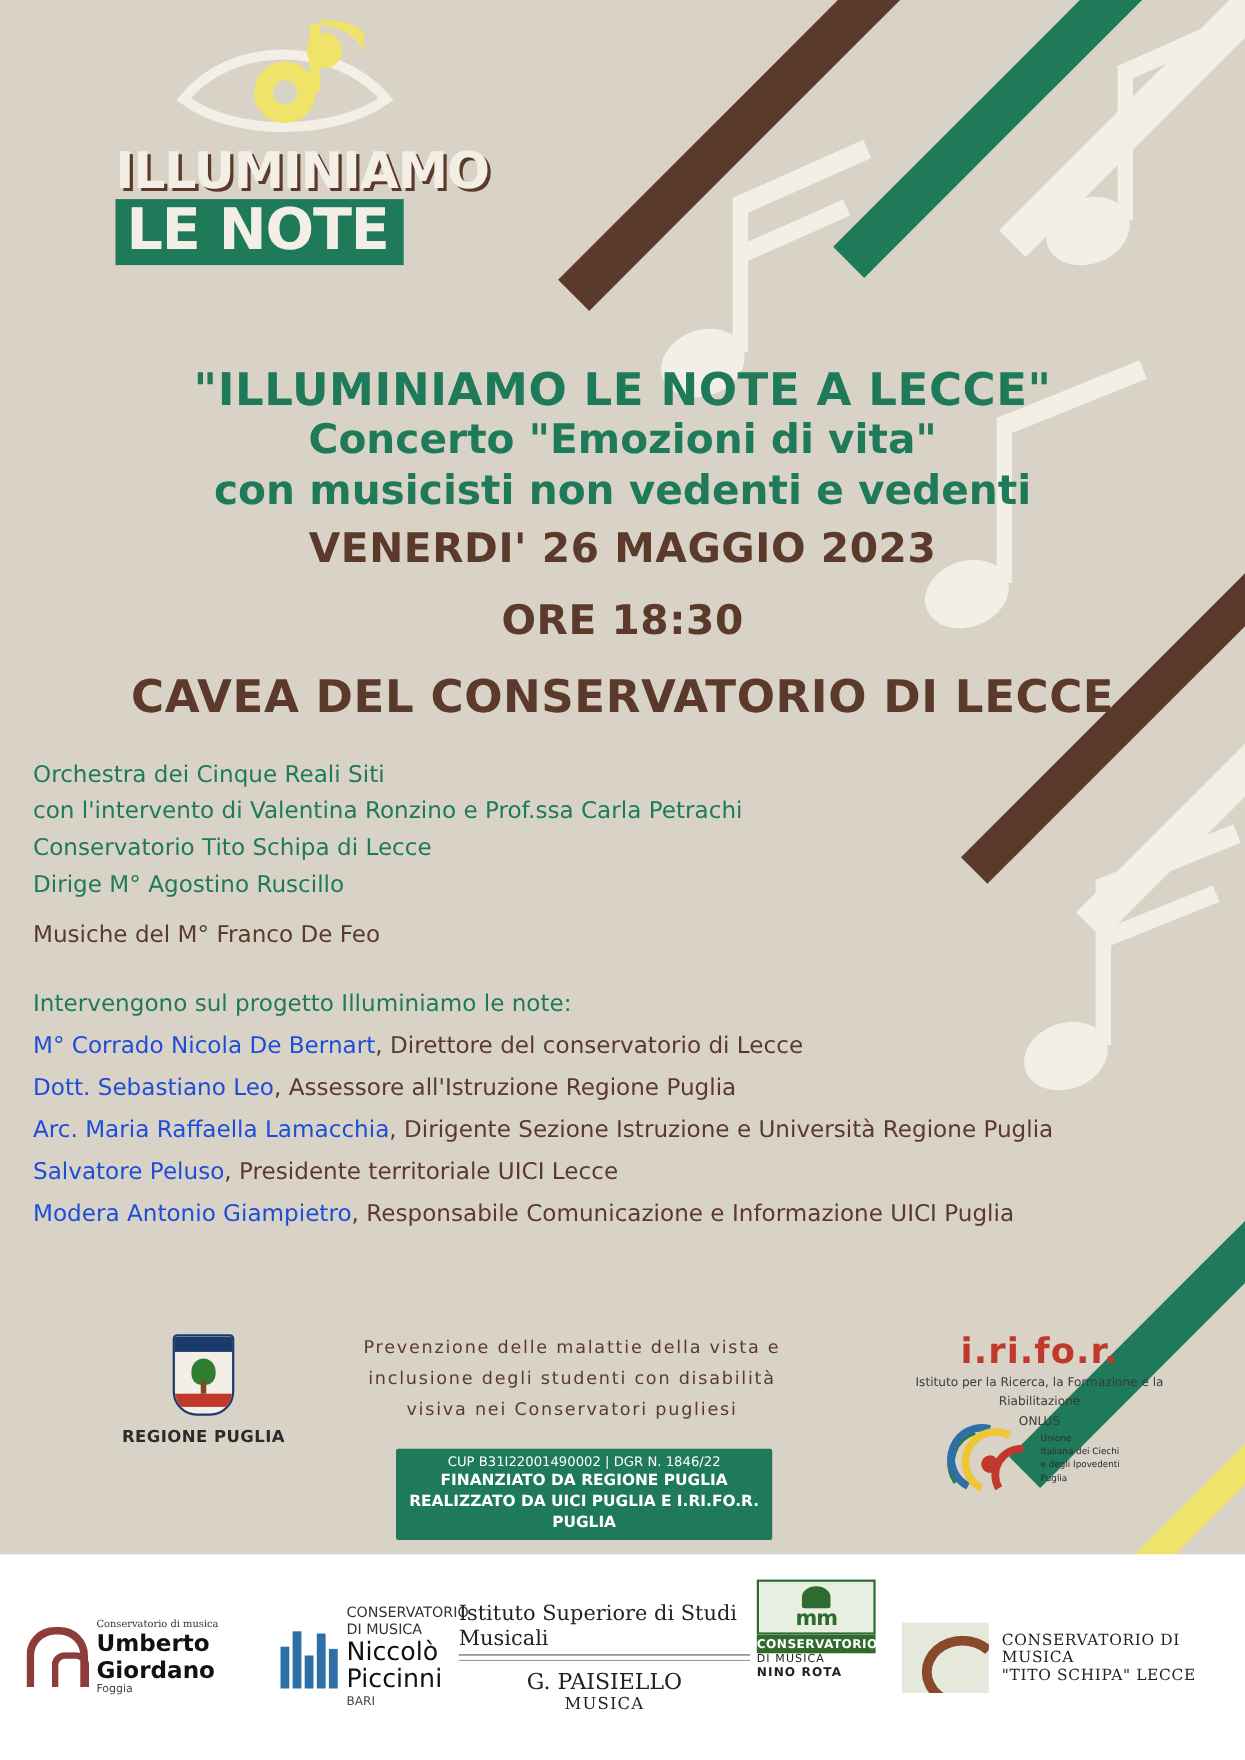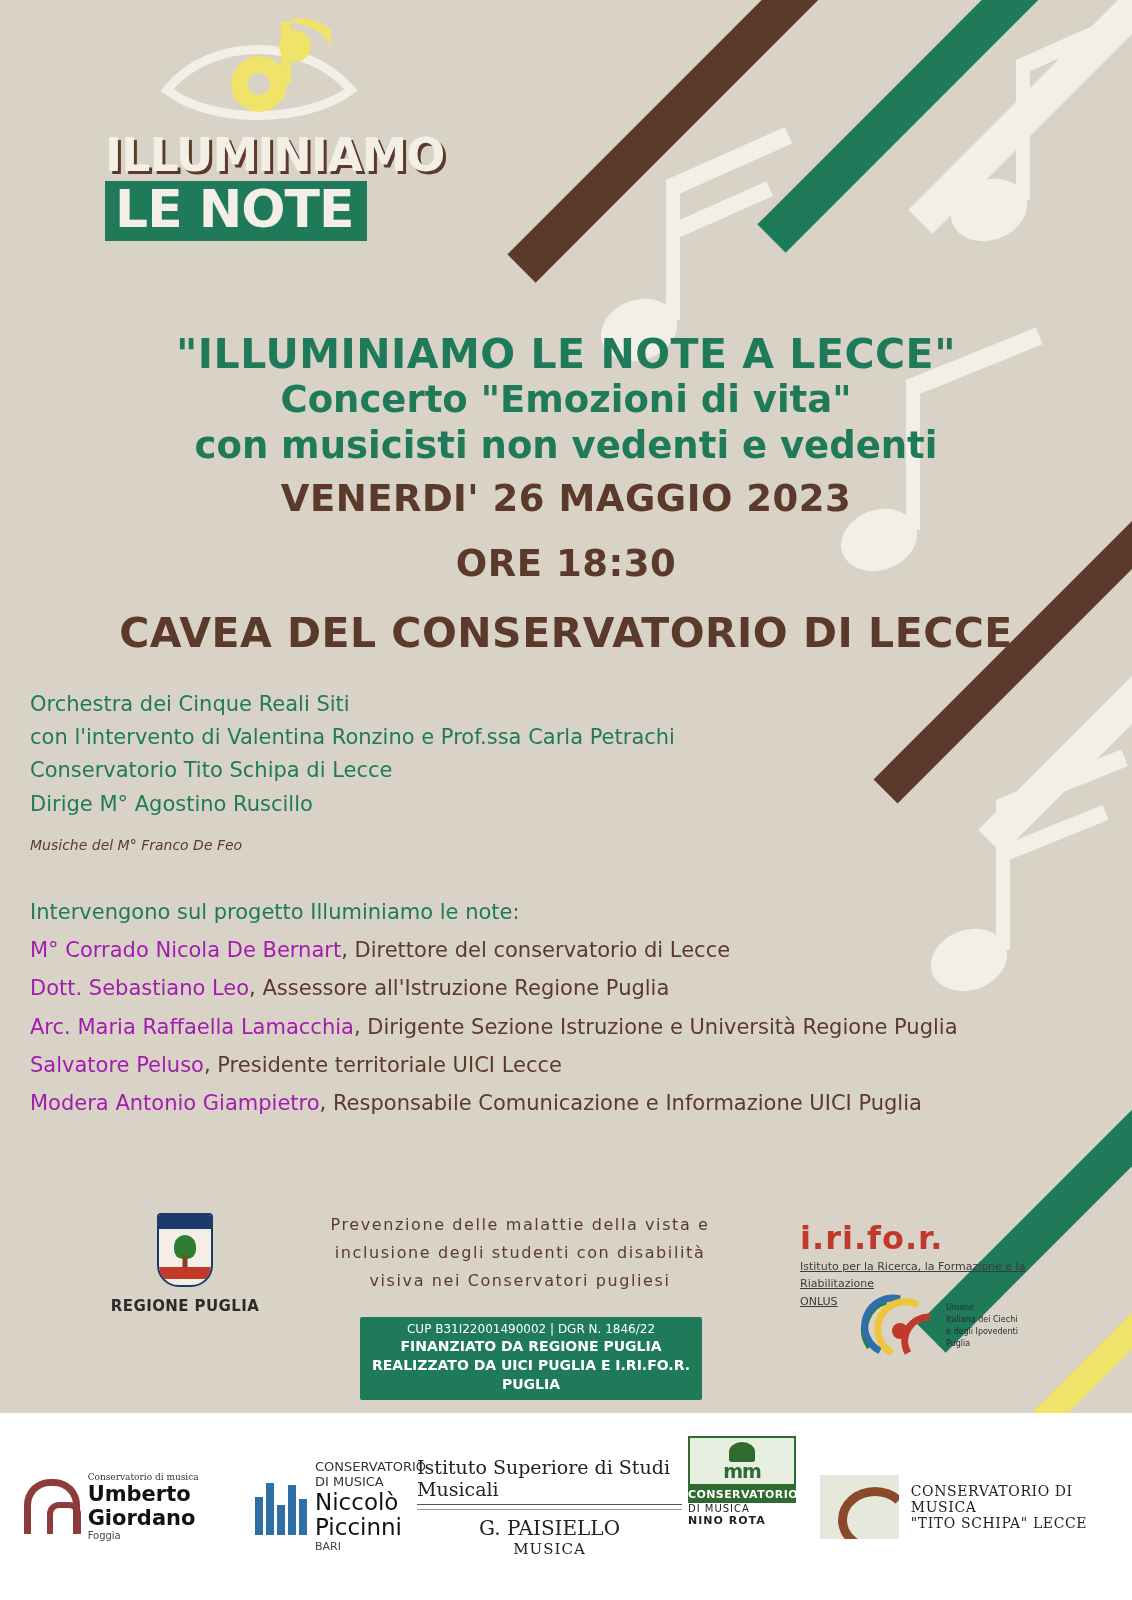--- a/index.html
+++ b/index.html
@@ -188,41 +188,41 @@
     top: 688px;
     width: 1070px;
   }
   .credit-line {
     font-family: "DejaVu Sans", sans-serif;
     font-size: 21px;
     color: #1f7a5a;
     line-height: 1.58;
     font-weight: normal;
   }
-  .credit-music { margin-top: 16px; font-size: 14px; color: #5b3a2b; font-family: "DejaVu Sans", sans-serif; font-style: italic; }
+  .credit-music { margin-top: 16px; font-size: 21px; color: #5b3a2b; font-family: "DejaVu Sans", sans-serif; }
 
   .speakers {
     position: absolute;
     left: 30px;
     top: 893px;
     width: 1080px;
   }
   .spk-head {
     font-family: "DejaVu Sans", sans-serif;
     font-size: 21px;
     color: #1f7a5a;
     line-height: 1.82;
   }
   .spk-line {
     font-family: "DejaVu Sans", sans-serif;
     font-size: 21px;
     line-height: 1.82;
     color: #5b3a2b;
   }
-  .spk-name { color: #a21caf; }
+  .spk-name { color: #1d4ed8; }
 
   
   .sponsors {
     position: absolute;
     left: 0;
     top: 1195px;
     width: 1132px;
     height: 215px;
   }
   .regione-block {
@@ -306,37 +306,37 @@
     font-weight: bold;
     padding: 4px 6px 6px 6px;
     line-height: 1.35;
     border-radius: 2px;
   }
   .cup-first { font-size: 12px; font-weight: normal; }
 
   .irifor-block {
     position: absolute;
     left: 800px;
-    top: 24px;
+    top: 14px;
     width: 290px;
+    text-align: center;
   }
   .irifor-logo {
     font-family: "DejaVu Sans", sans-serif;
     font-weight: bold;
     font-size: 32px;
     color: #c0392b;
     letter-spacing: 1px;
   }
   .irifor-sub {
     font-family: "DejaVu Sans", sans-serif;
     font-size: 11px;
     color: #3b3b3b;
     line-height: 1.5;
     margin-top: 2px;
-    text-decoration: underline;
   }
   .uici-block {
     position: absolute;
     left: 860px;
     top: 96px;
     width: 230px;
     display: flex;
     align-items: center;
     gap: 8px;
   }

